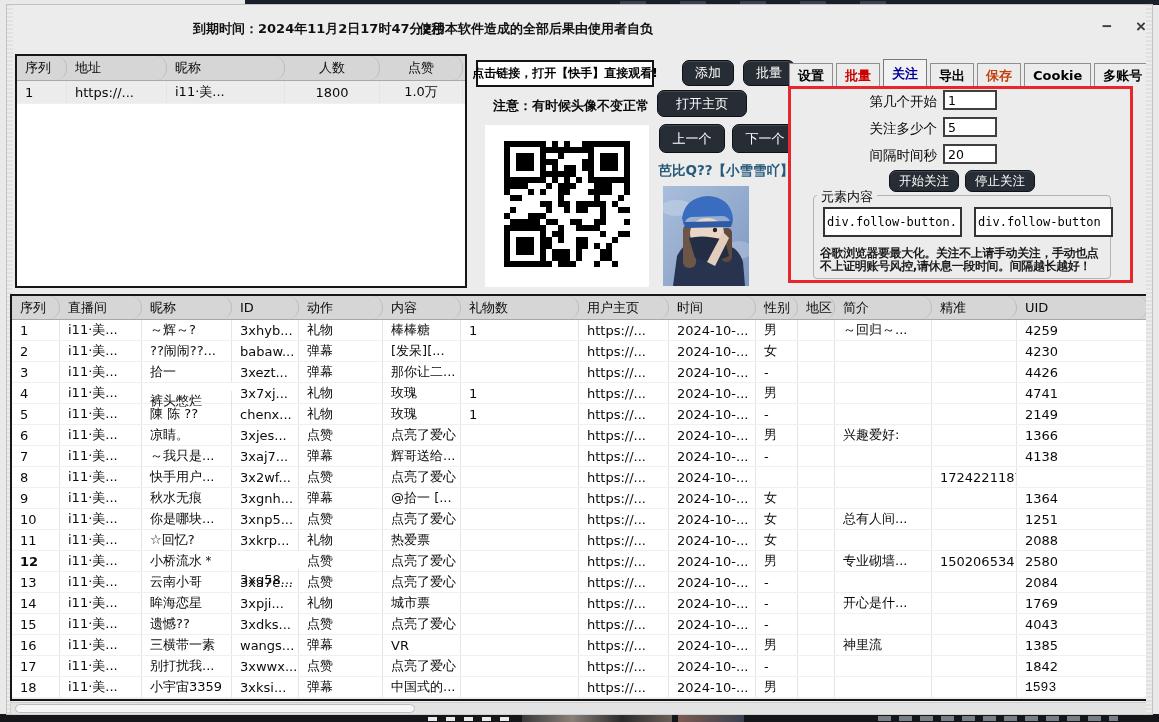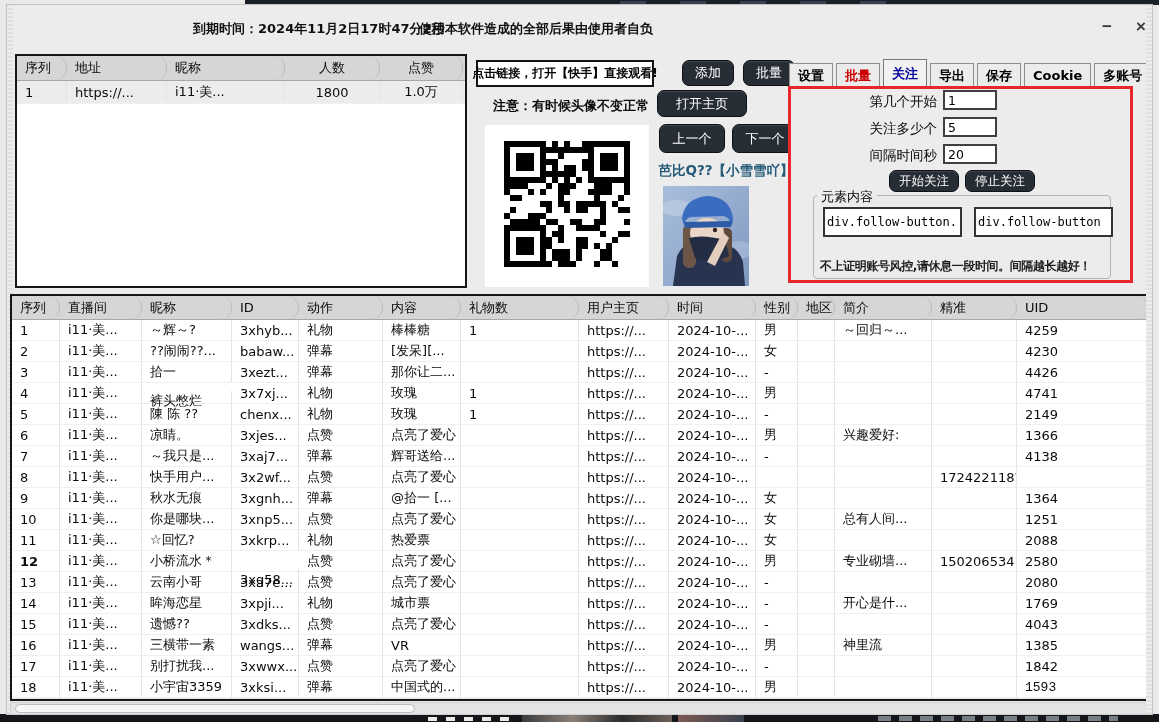--- a/index.html
+++ b/index.html
@@ -406,39 +406,40 @@
       <path d="M26 52 Q40 48 62 54 L66 70 Q50 78 32 72 Z" fill="#232d44"></path>
       <path d="M60 46 L44 76 L52 80 L66 52 Z" fill="#e3cdbd"></path>
     </svg>
   </div>
 
   <div class="tabbar">
       <div class="tab" style="color: rgb(0, 0, 0);">设置</div>
       <div class="tab" style="color: rgb(204, 0, 0);">批量</div>
       <div class="tab active" style="color: rgb(0, 0, 153);">关注</div>
       <div class="tab" style="color: rgb(0, 0, 0);">导出</div>
-      <div class="tab" style="color: #000000;">保存</div>
+      <div class="tab" style="color: #c2410c;">保存</div>
       <div class="tab" style="color: rgb(0, 0, 0);">Cookie</div>
       <div class="tab" style="color: rgb(0, 0, 0);">多账号</div>
     </div>
 
   <div class="redbox" style="border-color: rgb(232, 39, 44);"></div>
   <div class="flabel lab1">第几个开始</div>
   <input class="tinput in1" value="1" style="">
   <div class="flabel lab2">关注多少个</div>
   <input class="tinput in2" value="5" style="">
   <div class="flabel lab3">间隔时间秒</div>
   <input class="tinput in3" value="20" style="">
   <button class="dbtn btn-start">开始关注</button>
   <button class="dbtn btn-stop">停止关注</button>
 
   <div class="groupbox"></div>
   <div class="grouplabel">元素内容</div>
   <input class="selinput sel1" value="div.follow-button.user" style="">
   <input class="selinput sel2" value="div.follow-button" style="">
+  <div class="tip tip1">谷歌浏览器要最大化。关注不上请手动关注，手动也点</div>
   <div class="tip tip2">不上证明账号风控,请休息一段时间。间隔越长越好！</div>
 
   <div class="dtable" id="recordTable">
       <div class="trow thead">
         <div class="tcell" style="width: 48px;">序列</div>
         <div class="tcell" style="width: 82px;">直播间</div>
         <div class="tcell" style="width: 90px;">昵称</div>
         <div class="tcell" style="width: 67px;">ID</div>
         <div class="tcell" style="width: 84px;">动作</div>
         <div class="tcell" style="width: 78px;">内容</div>
@@ -650,21 +651,21 @@
         <div class="tcell" style="width: 67px;">3xa7e...</div>
         <div class="tcell" style="width: 84px;">点赞</div>
         <div class="tcell" style="width: 78px;">点亮了爱心</div>
         <div class="tcell" style="width: 118px;"></div>
         <div class="tcell" style="width: 90px;">https://...</div>
         <div class="tcell" style="width: 87px;">2024-10-...</div>
         <div class="tcell" style="width: 42px;">-</div>
         <div class="tcell" style="width: 37px;"></div>
         <div class="tcell" style="width: 97px;"></div>
         <div class="tcell" style="width: 85px;"></div>
-        <div class="tcell" style="width: 131px;">2080</div>
+        <div class="tcell" style="width: 131px;">2084</div>
       </div>
       <div class="trow">
         <div class="tcell" style="width: 48px;">14</div>
         <div class="tcell" style="width: 82px;">i11·美...</div>
         <div class="tcell" style="width: 90px;">眸海恋星</div>
         <div class="tcell" style="width: 67px;">3xpji...</div>
         <div class="tcell" style="width: 84px;">礼物</div>
         <div class="tcell" style="width: 78px;">城市票</div>
         <div class="tcell" style="width: 118px;"></div>
         <div class="tcell" style="width: 90px;">https://...</div>

